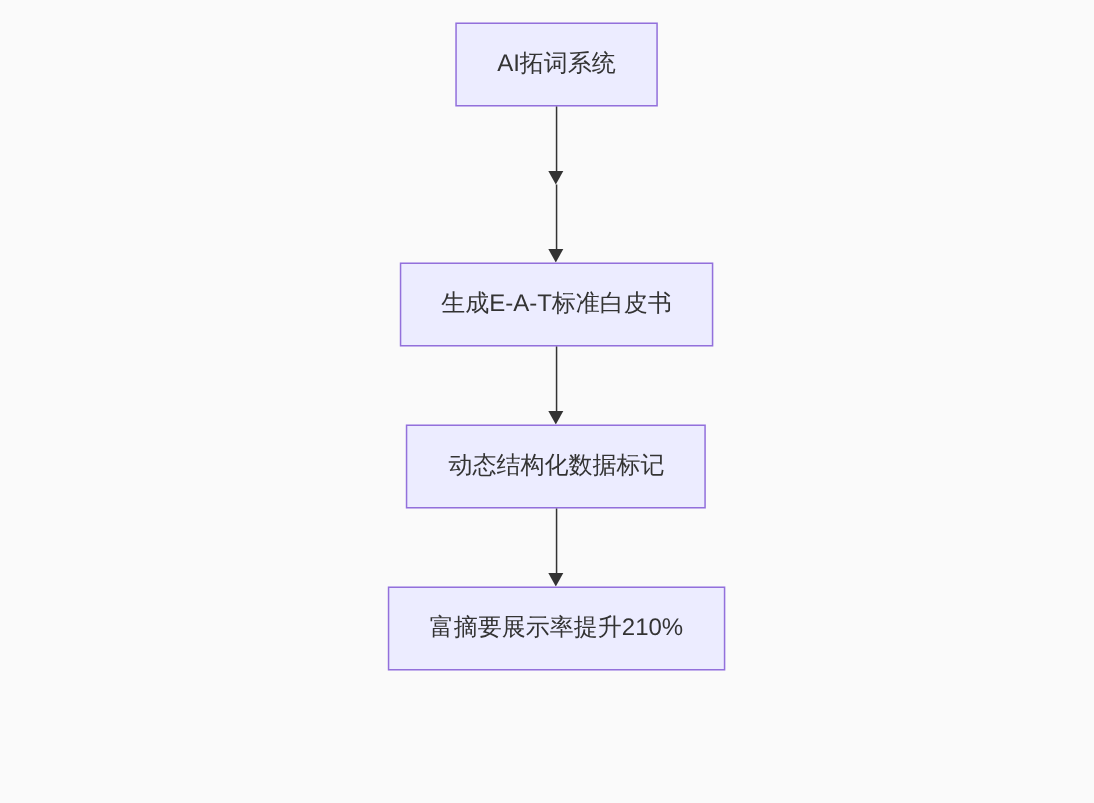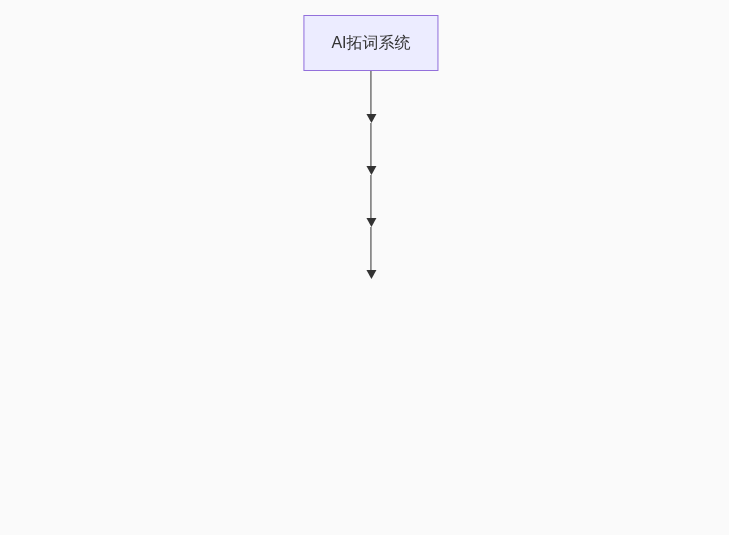--- a/index.html
+++ b/index.html
@@ -62,21 +62,24 @@
 <div class="flowchart" style="--node-fill: #ECECFF; --node-border: #9370DB; --node-text: #333333; --arrow-color: #333333;">
     <div class="flow-node">AI拓词系统</div>
     <div class="flow-arrow">
       <div class="shaft"></div>
       <div class="head"></div>
     </div>
     <div class="flow-arrow">
       <div class="shaft"></div>
       <div class="head"></div>
     </div>
+    <div class="flow-node">生成E-A-T标准白皮书</div>
     <div class="flow-arrow">
       <div class="shaft"></div>
       <div class="head"></div>
     </div>
+    <div class="flow-node">动态结构化数据标记</div>
     <div class="flow-arrow">
       <div class="shaft"></div>
       <div class="head"></div>
     </div>
+    <div class="flow-node">富摘要展示率提升210%</div>
   </div>
 
 </body></html>

